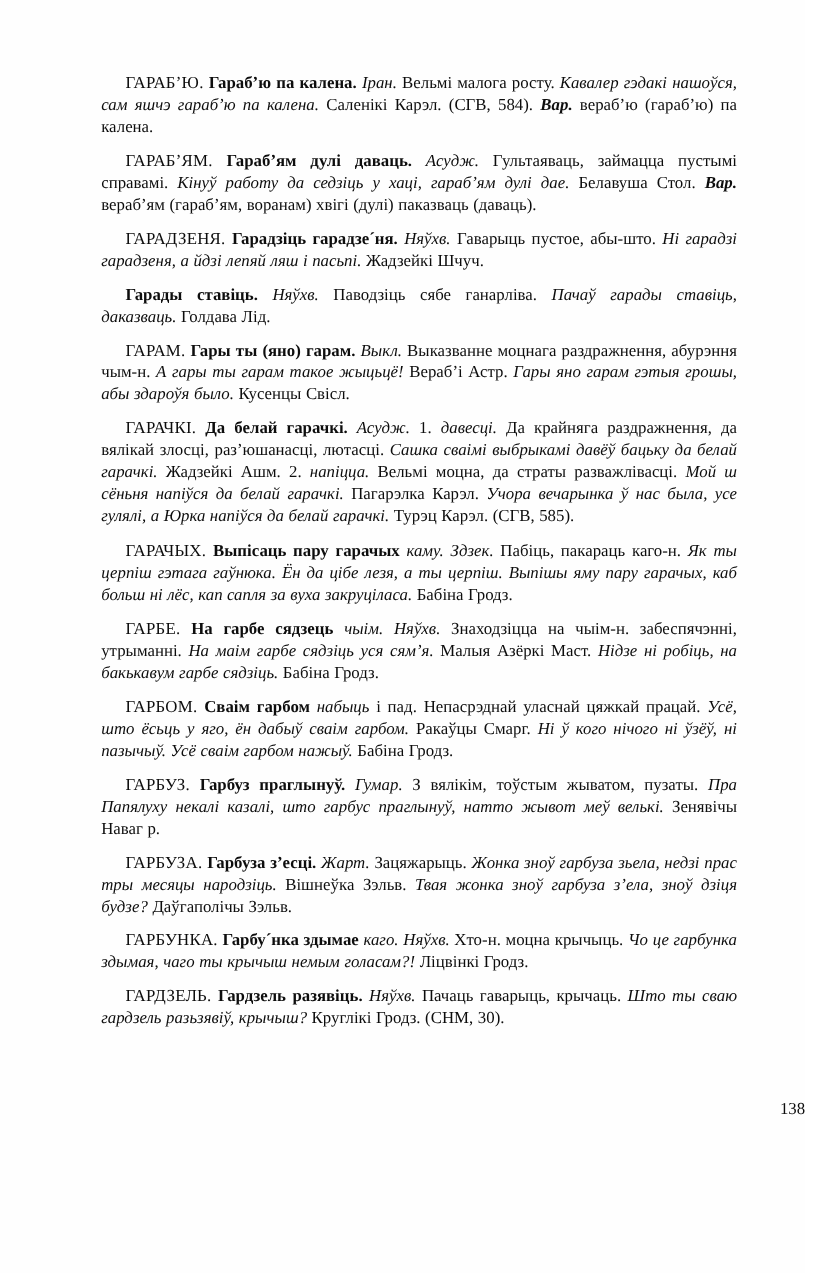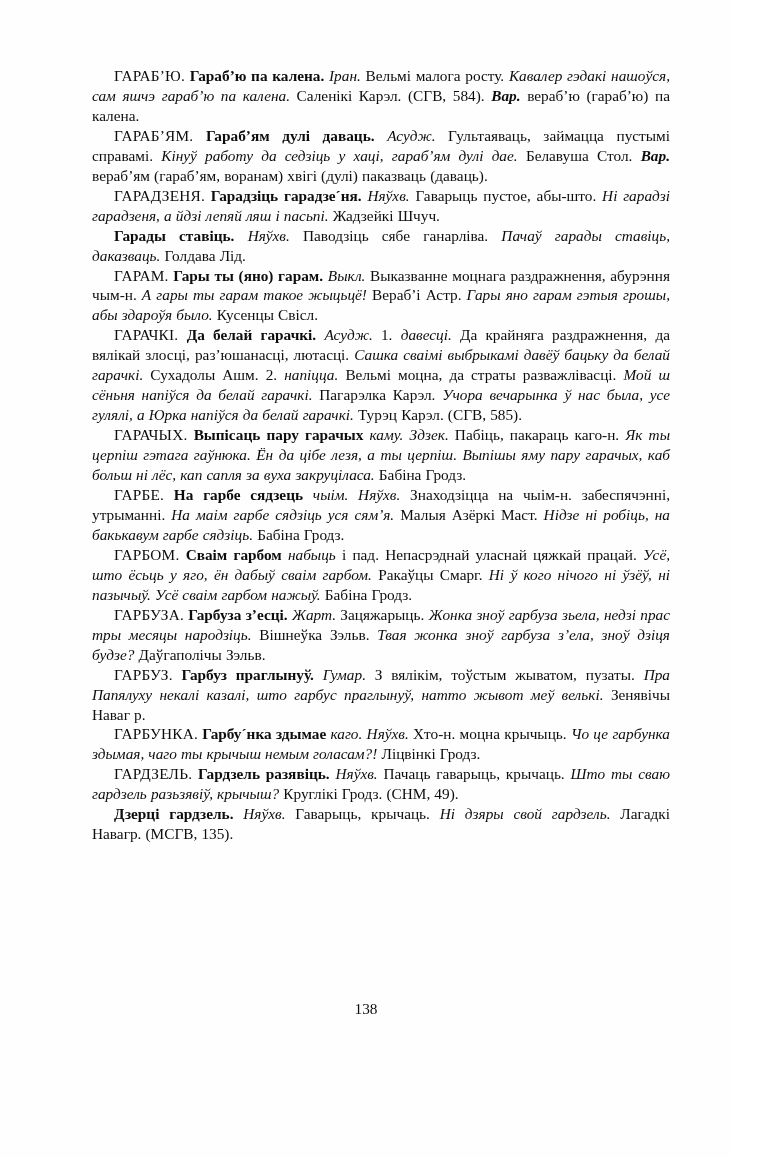--- a/index.html
+++ b/index.html
@@ -28,35 +28,35 @@
   }
   .entry {
     margin: 0;
     text-align: justify;
     text-indent: 22px;
     font-size: 15.3px;
     line-height: 1.305;
     hyphens: none;
     word-spacing: 0.02em;
   }
-  .entry + .entry { margin-top: 0px; }
+  .entry + .entry { margin-top: 11px; }
   .hw { font-weight: normal; letter-spacing: 0.015em; }
   .idiom { font-weight: bold; }
   .gram { font-style: italic; }
   .lbl { font-style: italic; }
   .ex { font-style: italic; }
   .varlbl { font-weight: bold; font-style: italic; }
   .sense { font-style: italic; }
   .plain { font-style: normal; font-weight: normal; }
   .page-number {
     position: absolute;
     left: 0;
     right: 0;
     top: 1000px;
-    text-align: center;
+    text-align: right;
     font-size: 15.3px;
     font-family: "Liberation Serif", "DejaVu Serif", serif;
   }
 </style>
 </head>
 <body>
 
 <div class="page">
   <div class="text-column">
 
@@ -112,21 +112,21 @@
     </p>
 
     <p class="entry">
       <span class="hw">ГАРАЧКІ.</span> 
       <span class="idiom">Да белай гарачкі.</span> 
       <span class="lbl">Асудж.</span> 
       <span class="plain">1.</span> 
       <span class="sense">давесці.</span> 
       <span class="plain">Да крайняга раздражнення, да вялікай злосці, раз’юшанасці, лютасці.</span> 
       <span class="ex">Сашка сваімі выбрыкамі давёў бацьку да белай гарачкі.</span> 
-      <span class="plain">Сухадолы Ашм.</span> 
+      <span class="plain">Жадзейкі Ашм.</span> 
       <span class="plain">2.</span> 
       <span class="sense">напіцца.</span> 
       <span class="plain">Вельмі моцна, да страты разважлівасці.</span> 
       <span class="ex">Мой ш сёньня напіўся да белай гарачкі.</span> 
       <span class="plain">Пагарэлка Карэл.</span> 
       <span class="ex">Учора вечарынка ў нас была, усе гулялі, а Юрка напіўся да белай гарачкі.</span> 
       <span class="plain">Турэц Карэл. (СГВ, 585).</span> 
     </p>
 
     <p class="entry">
@@ -158,65 +158,58 @@
       <span class="gram">набыць</span> 
       <span class="plain">і пад.</span> 
       <span class="plain">Непасрэднай уласнай цяжкай працай.</span> 
       <span class="ex">Усё, што ёсьць у яго, ён дабыў сваім гарбом.</span> 
       <span class="plain">Ракаўцы Смарг.</span> 
       <span class="ex">Ні ў кого нічого ні ўзёў, ні пазычыў. Усё сваім гарбом нажыў.</span> 
       <span class="plain">Бабіна Гродз.</span> 
     </p>
 
     <p class="entry">
+      <span class="hw">ГАРБУЗ.</span> 
+      <span class="idiom">Гарбуз праглынуў.</span> 
+      <span class="lbl">Гумар.</span> 
+      <span class="plain">З вялікім, тоўстым жыватом, пузаты.</span> 
+      <span class="ex">Пра Папялуху некалі казалі, што гарбус праглынуў, натто жывот меў велькі.</span> 
+      <span class="plain">Зенявічы Наваг р.</span> 
+    </p>
+
+    <p class="entry">
       <span class="hw">ГАРБУЗА.</span> 
       <span class="idiom">Гарбуза з’есці.</span> 
       <span class="lbl">Жарт.</span> 
       <span class="plain">Зацяжарыць.</span> 
       <span class="ex">Жонка зноў гарбуза зьела, недзі прас тры месяцы народзіць.</span> 
       <span class="plain">Вішнеўка Зэльв.</span> 
       <span class="ex">Твая жонка зноў гарбуза з’ела, зноў дзіця будзе?</span> 
       <span class="plain">Даўгаполічы  Зэльв.</span> 
     </p>
 
     <p class="entry">
-      <span class="hw">ГАРБУЗ.</span> 
-      <span class="idiom">Гарбуз праглынуў.</span> 
-      <span class="lbl">Гумар.</span> 
-      <span class="plain">З вялікім, тоўстым жыватом, пузаты.</span> 
-      <span class="ex">Пра Папялуху некалі казалі, што гарбус праглынуў, натто жывот меў велькі.</span> 
-      <span class="plain">Зенявічы Наваг р.</span> 
-    </p>
-
-    <p class="entry">
       <span class="hw">ГАРБУНКА.</span> 
       <span class="idiom">Гарбу´нка здымае</span> 
       <span class="gram">каго.</span> 
       <span class="lbl">Няўхв.</span> 
       <span class="plain">Хто-н. моцна крычыць.</span> 
       <span class="ex">Чо це гарбунка здымая, чаго ты крычыш немым голасам?!</span> 
       <span class="plain">Ліцвінкі Гродз.</span> 
     </p>
 
     <p class="entry">
       <span class="hw">ГАРДЗЕЛЬ.</span> 
       <span class="idiom">Гардзель разявіць.</span> 
       <span class="lbl">Няўхв.</span> 
       <span class="plain">Пачаць гаварыць, крычаць.</span> 
       <span class="ex">Што ты сваю гардзель разьзявіў, крычыш?</span> 
-      <span class="plain">Круглікі Гродз. (СНМ, 49).</span> 
-    </p>
-
-    <p class="entry">
-      <span class="idiom">Дзерці гардзель.</span> 
-      <span class="lbl">Няўхв.</span> 
-      <span class="plain">Гаварыць, крычаць.</span> 
-      <span class="ex">Ні дзяры свой гардзель.</span> 
-      <span class="plain">Лагадкі Навагр. (МСГВ, 135).</span> 
-    </p>
+      <span class="plain">Круглікі Гродз. (СНМ, 30).</span> 
+    </p>
+
 
 
 
 
   </div>
 
   <div class="page-number">138</div>
 </div>
 
 </body></html>

